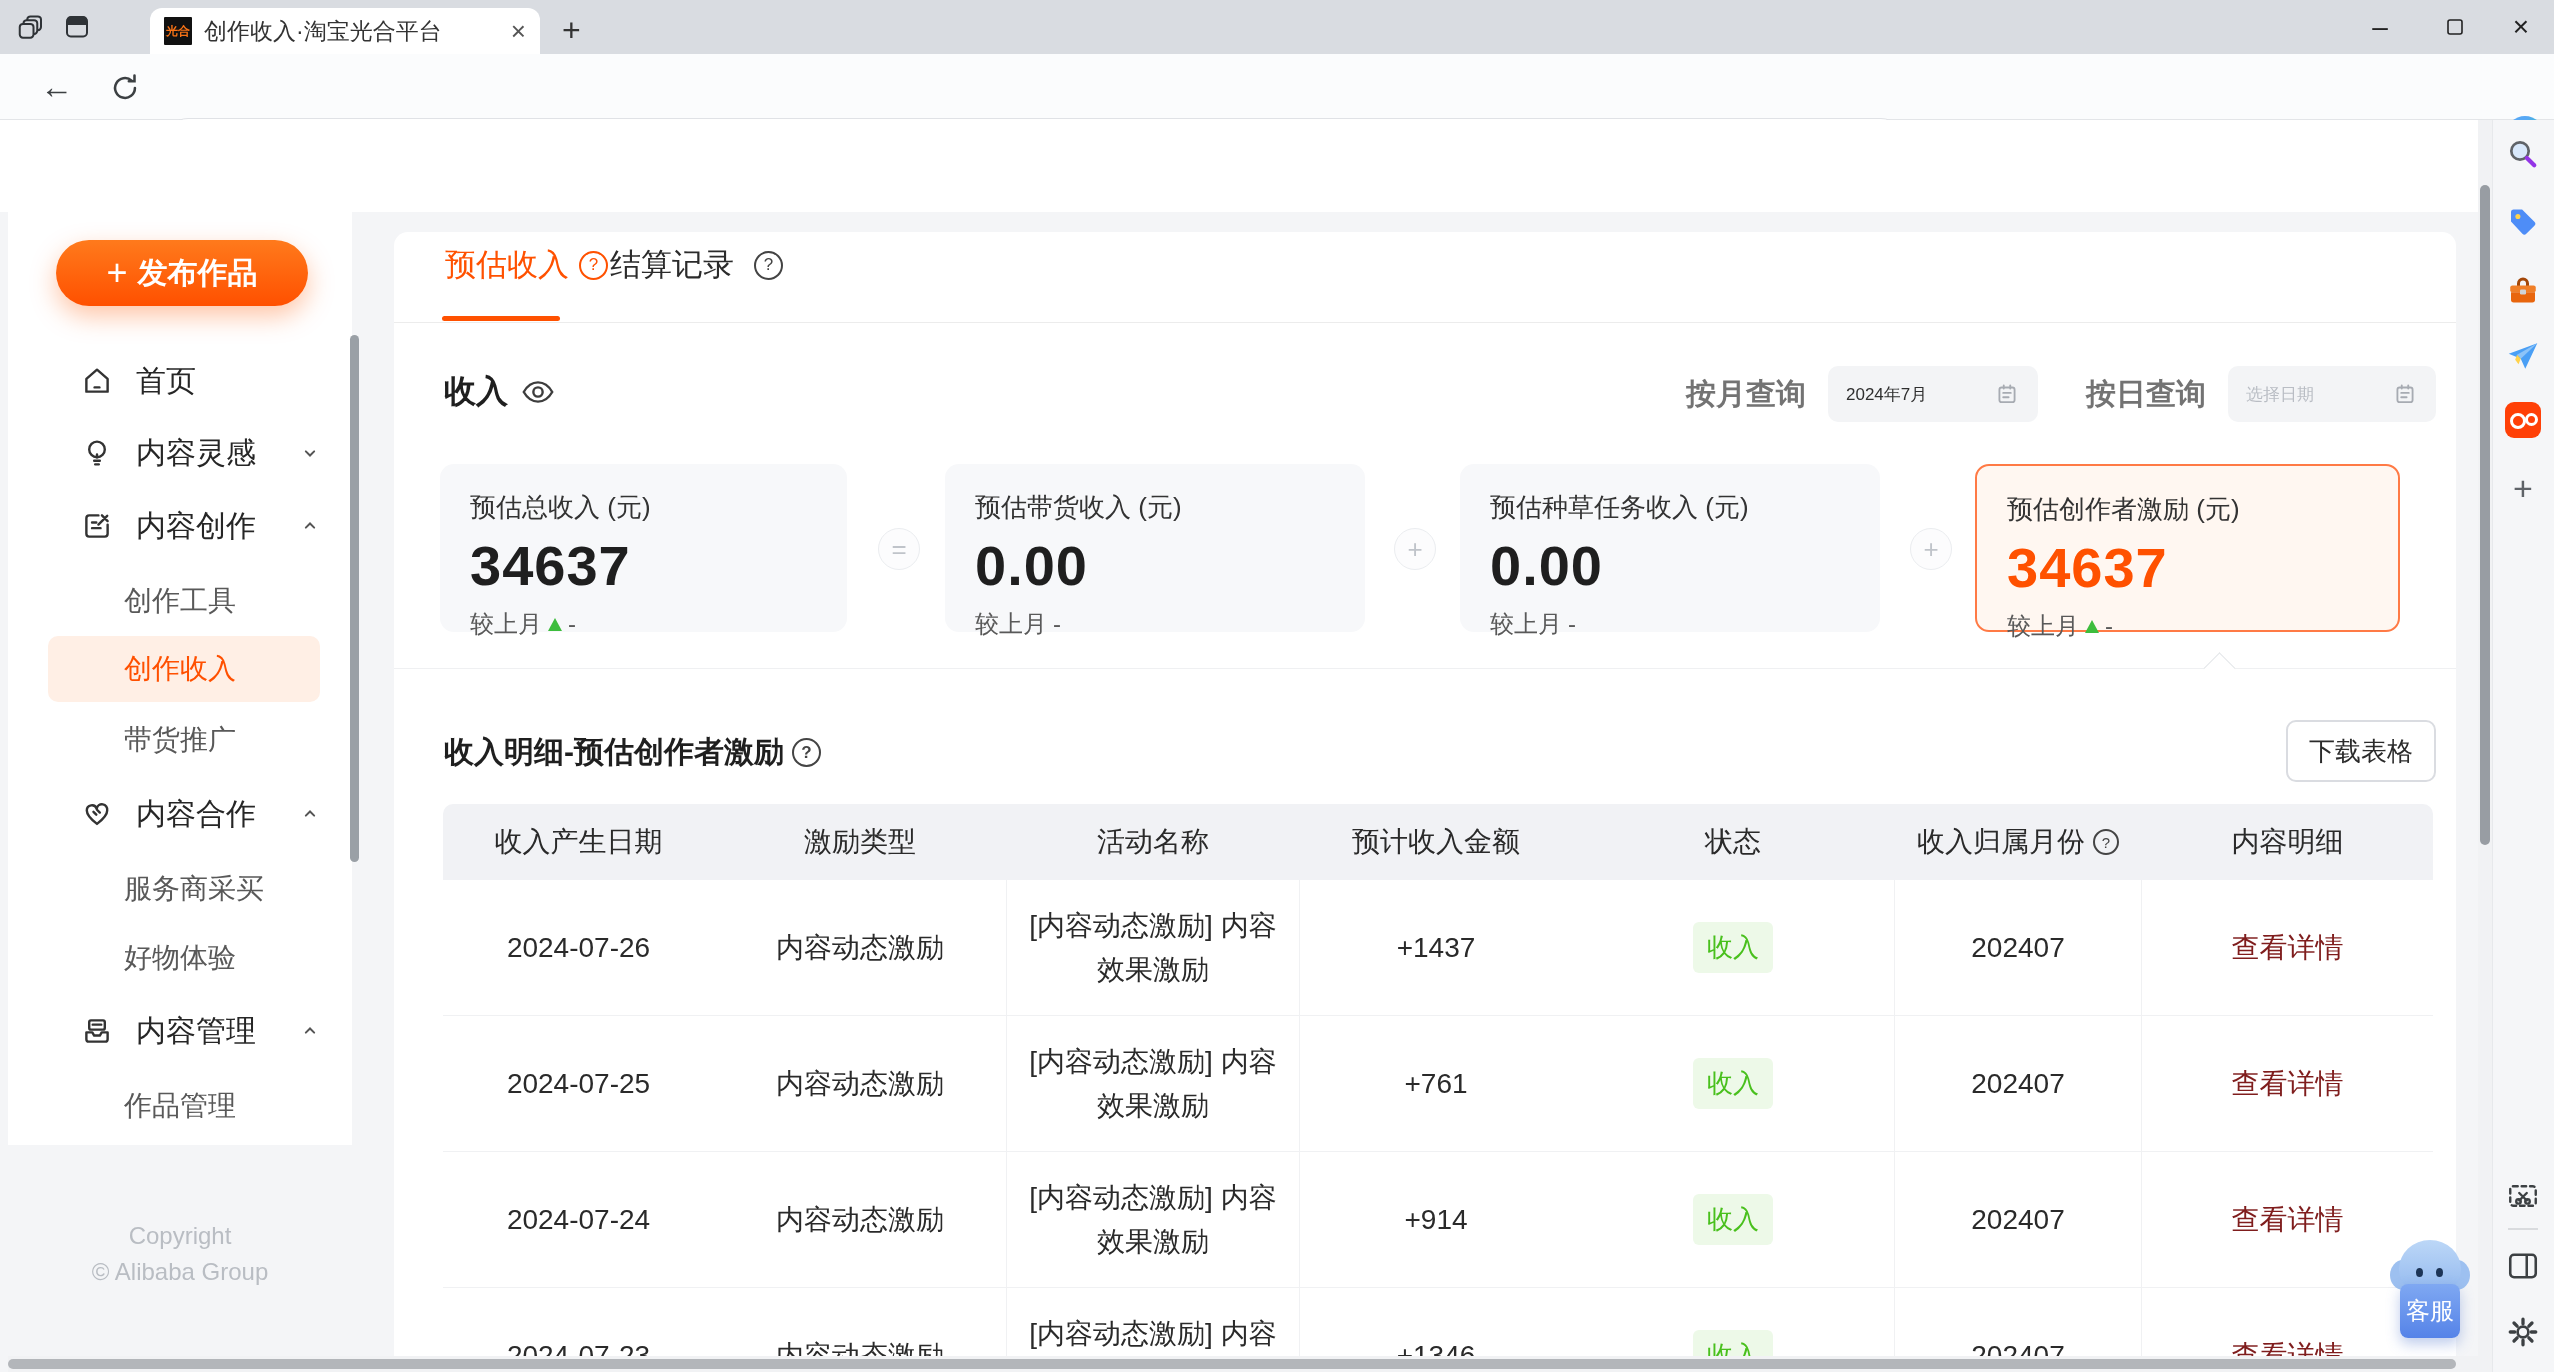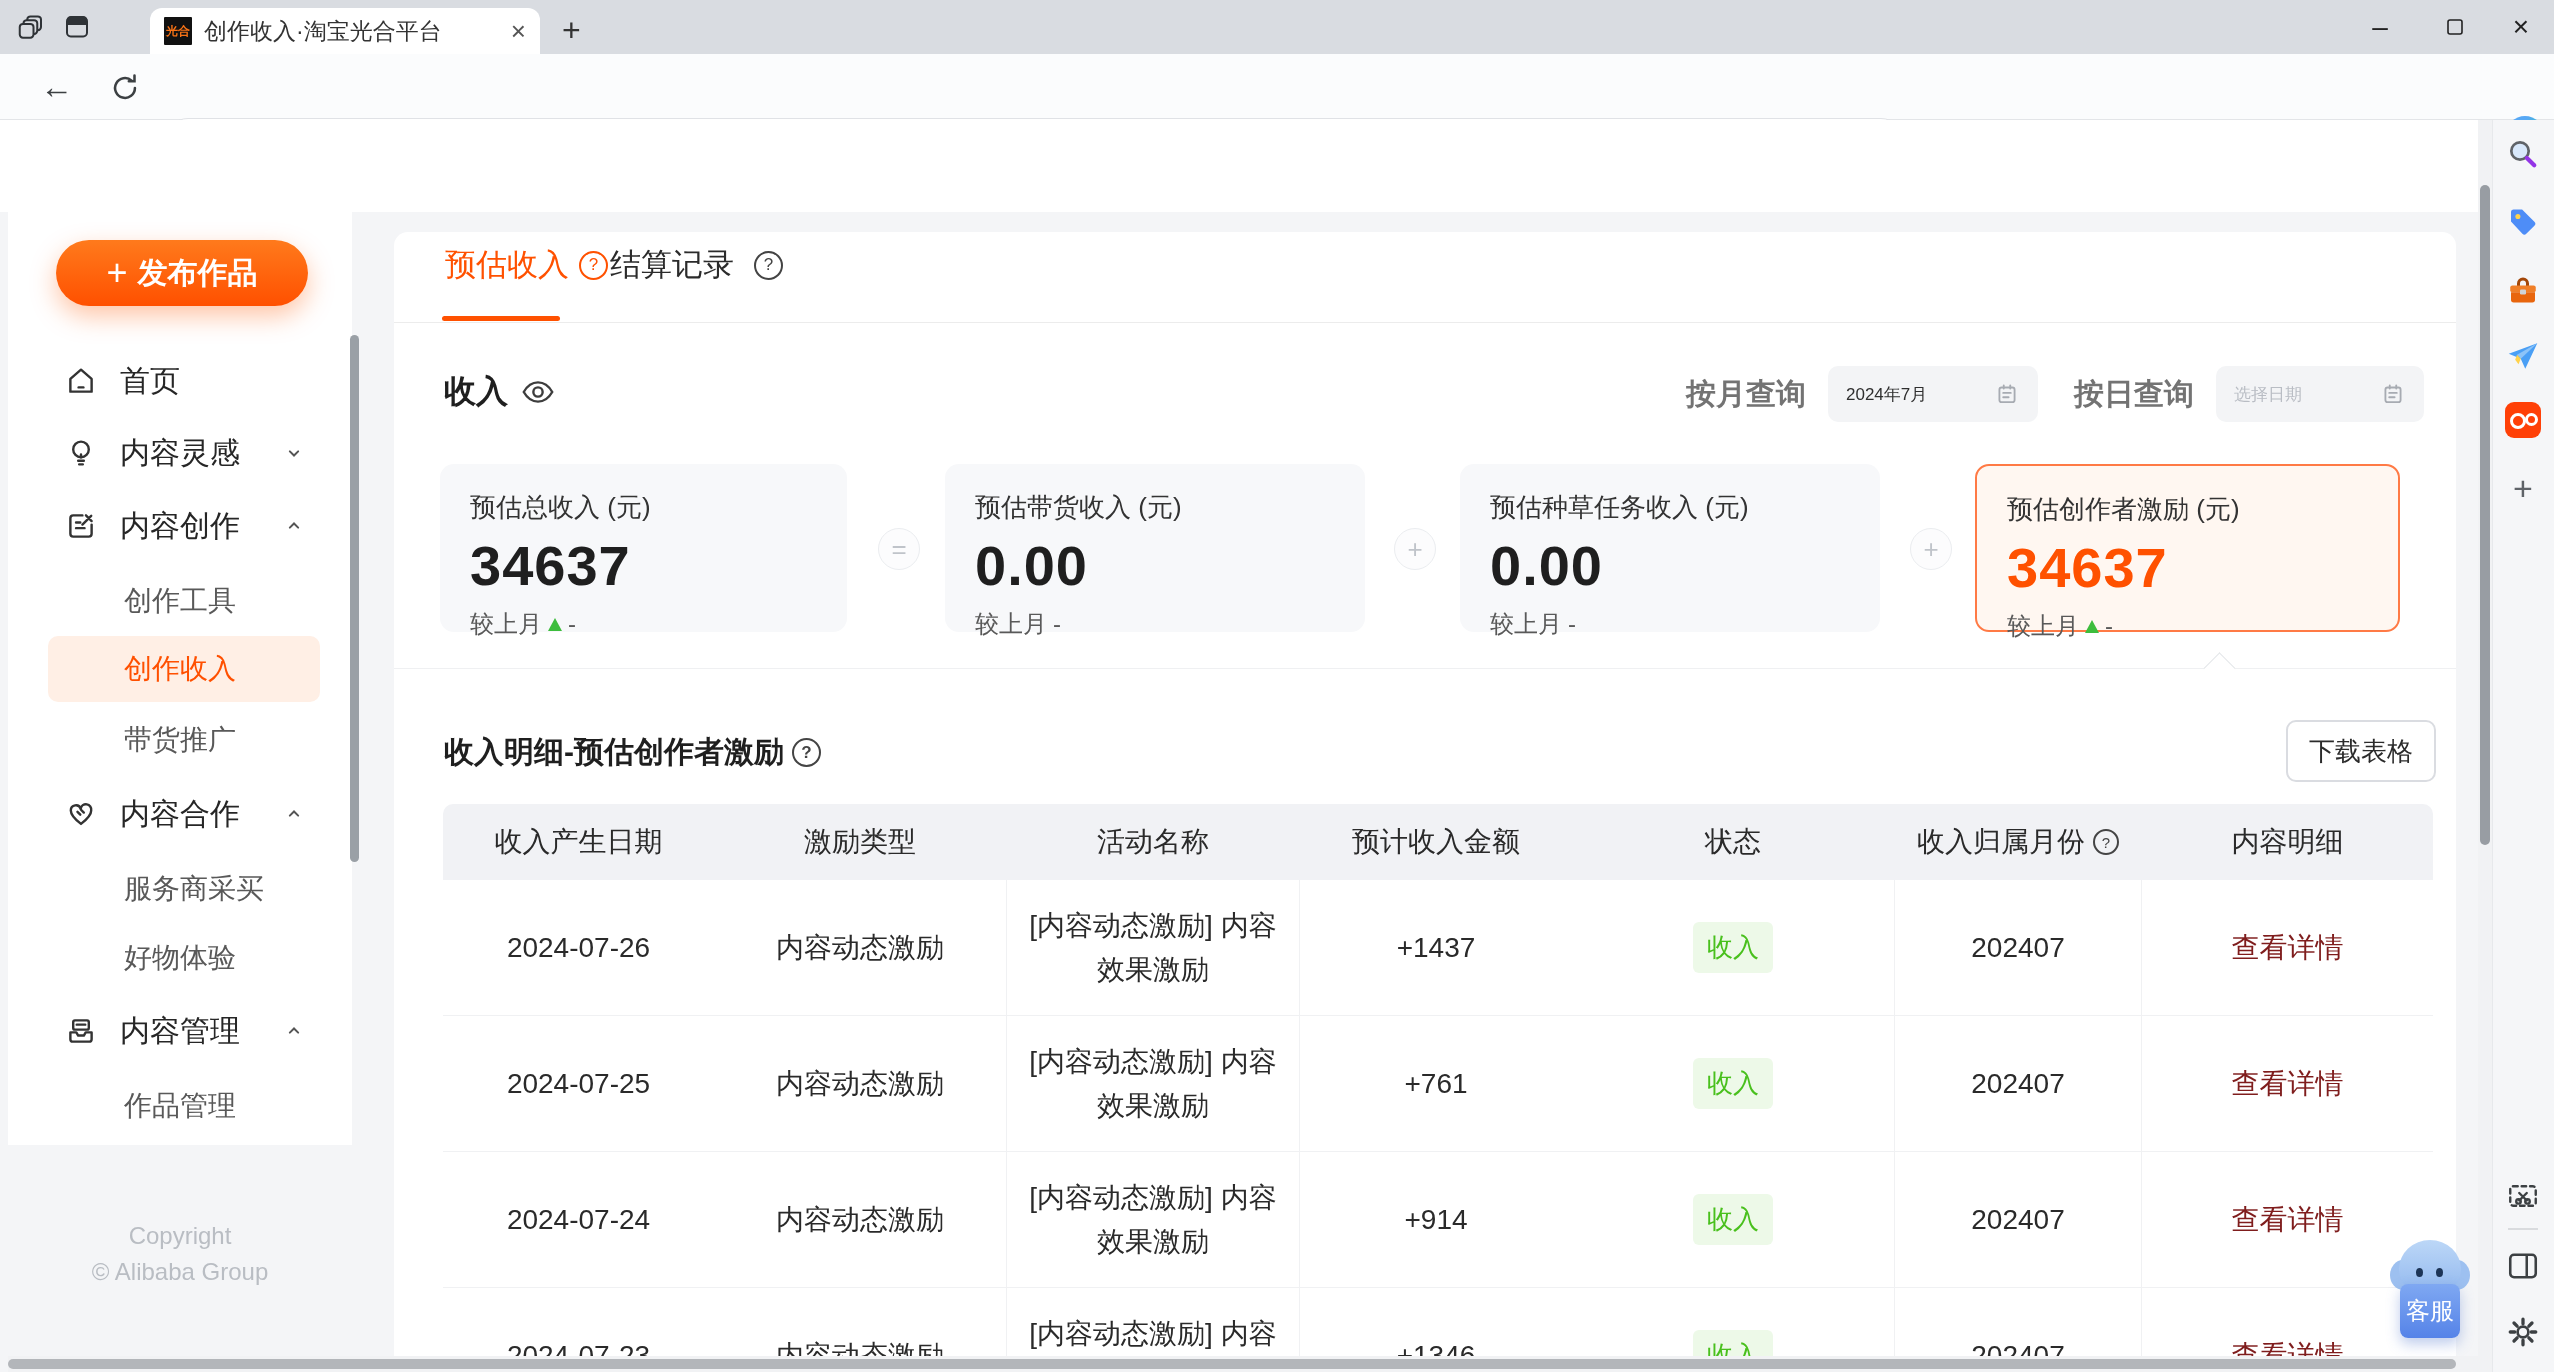--- a/index.html
+++ b/index.html
@@ -53,21 +53,21 @@
   #svcpill span{font-size:29px;color:#2b2b2b}
   #avatar{left:2377px;top:134px;width:60px;height:60px;border-radius:50%;background:#edf0f3;overflow:hidden}
 
   
   #sidebar{left:8px;top:212px;width:344px;height:933px;background:#fff}
   #publishbtn{left:48px;top:28px;width:252px;height:66px;border-radius:33px;color:#fff;
       background:linear-gradient(180deg,#ff7a1c,#ff5000);box-shadow:0 10px 26px rgba(255,90,0,.35);
       display:flex;align-items:center;justify-content:center;gap:10px;position:absolute}
   #publishbtn .plus{font-size:36px;font-weight:400}
   #publishbtn .lbl{font-size:30px;font-weight:bold}
-  .navitem{position:absolute;left:0;width:344px;height:70px;display:flex;align-items:center;padding-left:56px;box-sizing:border-box}
+  .navitem{position:absolute;left:16px;width:344px;height:70px;display:flex;align-items:center;padding-left:56px;box-sizing:border-box}
   .navitem .ic{width:34px;height:34px;margin-right:22px;flex:none}
   .navitem .t{font-size:30px;color:#262626}
   .navitem .chev{position:absolute;right:48px}
   .subitem{position:absolute;left:40px;width:272px;height:66px;display:flex;align-items:center;padding-left:76px;box-sizing:border-box;border-radius:10px}
   .subitem .t{font-size:28px;color:#595959}
   .subitem.active{background:#ffefe5}
   .subitem.active .t{color:#ff5000}
   #side-scroll{left:342px;top:123px;width:9px;height:527px;background:#9aa0a6;border-radius:5px;position:absolute}
   .copyline{position:absolute;left:0;width:344px;text-align:center;font-size:24px;color:#b9bdc3}
 
@@ -387,21 +387,21 @@
 
   <div class="abs fr" style="left:1292px;top:134px;gap:22px">
     <span class="flabel">按月查询</span>
     <div class="finput" style="width:210px">
       <span class="v">2024年7月</span>
       <svg width="26" height="26" viewBox="0 0 24 24" fill="none" stroke="#a7abb2" stroke-width="1.7" stroke-linecap="round">
         <rect x="5" y="6" width="14" height="13.5" rx="2"></rect>
           <path d="M9 4 v3 M15 4 v3 M8.5 11 h7 M8.5 15 h5"></path>
       </svg>
     </div>
-    <span class="flabel" style="margin-left:14px">按日查询</span>
+    <span class="flabel" style="margin-left:26px">按日查询</span>
     <div class="finput" style="width:208px">
       <span class="v ph">选择日期</span>
       <svg width="26" height="26" viewBox="0 0 24 24" fill="none" stroke="#a7abb2" stroke-width="1.7" stroke-linecap="round">
         <rect x="5" y="6" width="14" height="13.5" rx="2"></rect>
           <path d="M9 4 v3 M15 4 v3 M8.5 11 h7 M8.5 15 h5"></path>
       </svg>
     </div>
   </div>
 
   <div class="statcard" style="left:46px;width:407px">

